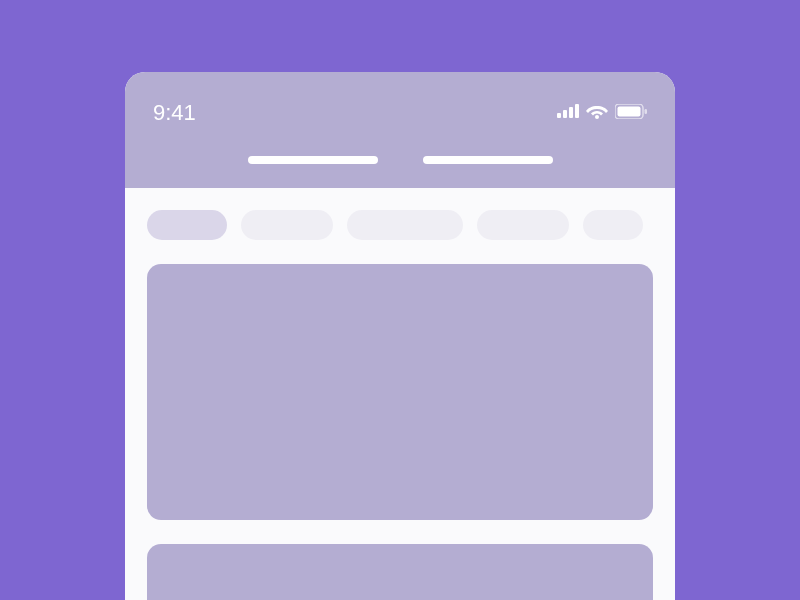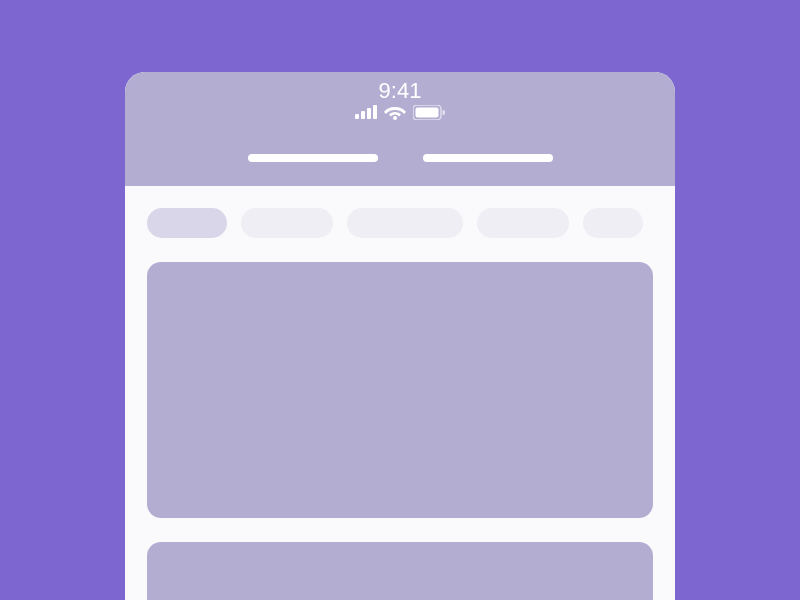--- a/index.html
+++ b/index.html
@@ -21,22 +21,21 @@
       overflow: hidden;
     }
     .status-header {
       background: #B4ADD2;
       padding: 0;
     }
     .status-bar {
       display: flex;
       justify-content: space-between;
       align-items: center;
-      padding: 6px 28px 30px 28px;
-      flex-direction: column;
+      padding: 28px 28px 30px 28px;
     }
     .time {
       color: #FFFFFF;
       font-size: 22px;
       font-weight: 400;
     }
     .status-icons {
       display: flex;
       align-items: center;
       gap: 7px;

